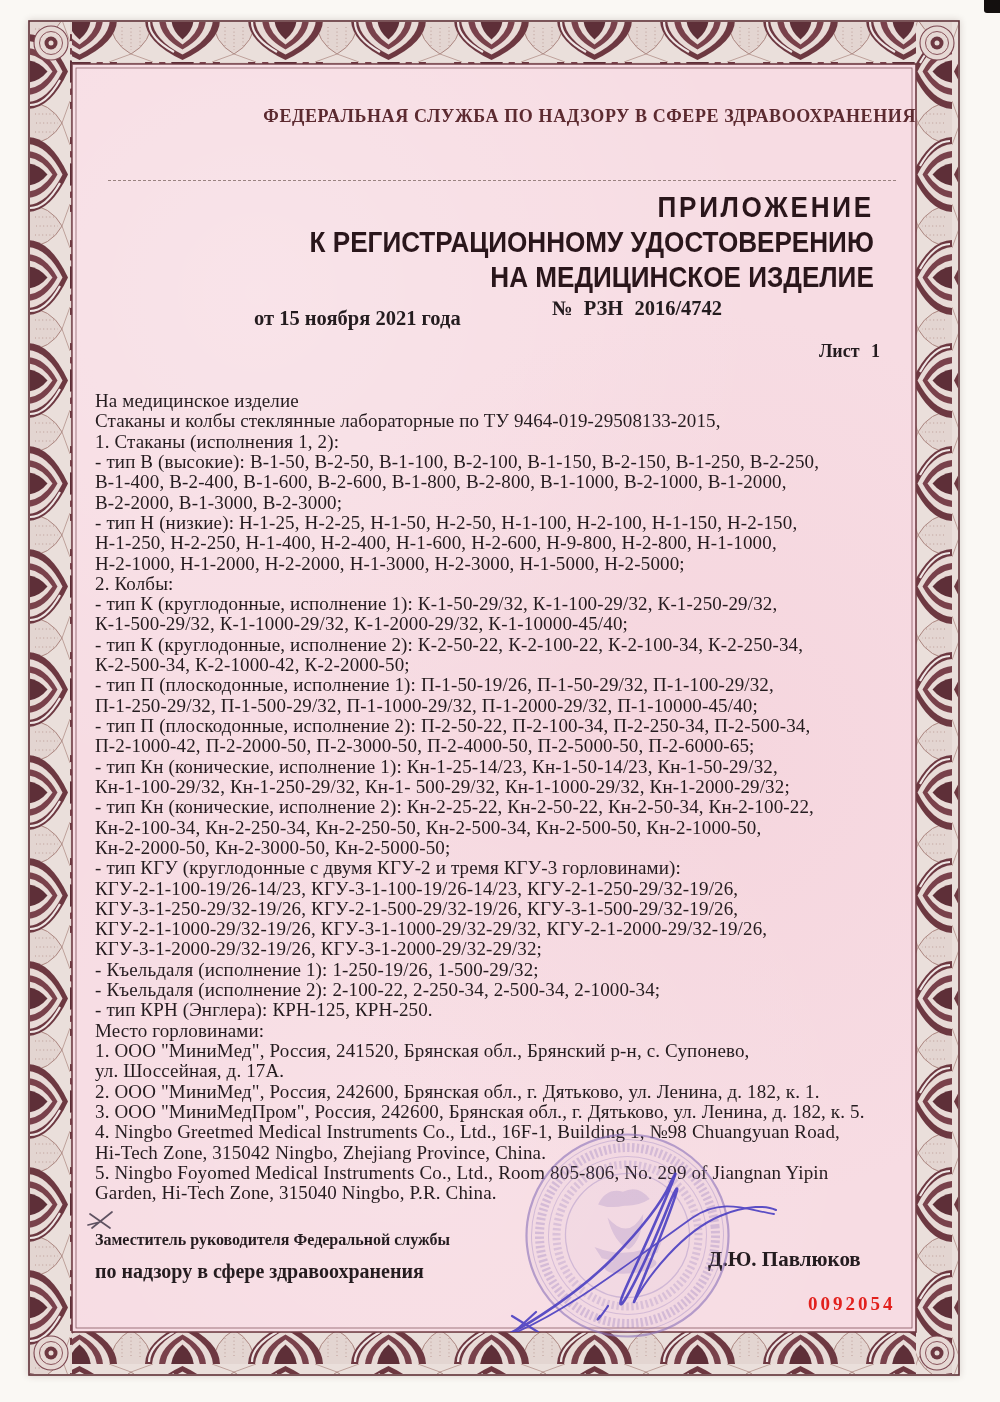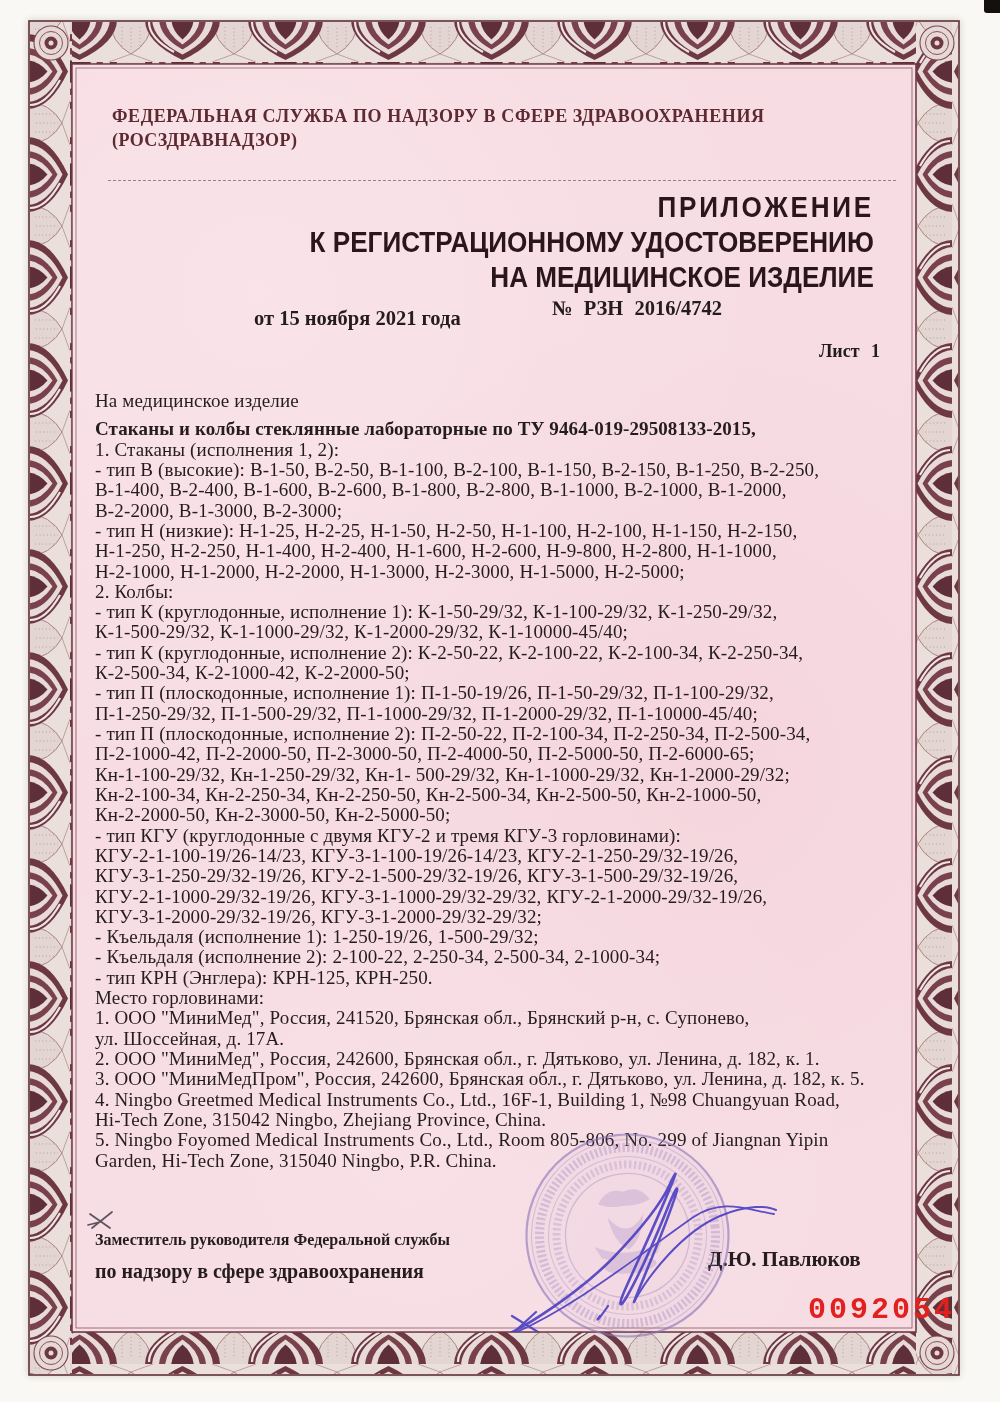--- a/index.html
+++ b/index.html
@@ -20,41 +20,41 @@
   .border-svg{position:absolute;left:0;top:0;}
   .content{
     position:absolute;left:44px;top:44px;width:844px;height:1268px;
     background:
       radial-gradient(circle at 22% 18%, rgba(255,255,255,.22), transparent 42%),
       radial-gradient(circle at 75% 55%, rgba(235,175,190,.14), transparent 48%),
       radial-gradient(circle at 40% 85%, rgba(255,255,255,.12), transparent 40%),
       transparent;
     color:#241c1f;
   }
-  .hdr{position:absolute;left:0;width:100%;text-align:left;
-    font-weight:bold;color:#5c2a30;font-size:18px;letter-spacing:.6px;white-space:nowrap;margin-left:40px;}
+  .hdr{position:absolute;left:0;width:100%;text-align:right;
+    font-weight:bold;color:#5c2a30;font-size:18px;letter-spacing:.6px;white-space:nowrap;}
   .hdr1{top:42px;}
   .hdr2{top:66px;letter-spacing:.4px;}
   .rule{position:absolute;left:36px;top:116px;width:788px;height:0;
     border-top:1.6px dashed #8a7370;opacity:.85;}
   .title{position:absolute;left:0;top:126px;width:100%;text-align:right;
     font-family:"Liberation Sans", sans-serif;font-weight:bold;color:#2a161b;}
   .title div{font-size:29px;line-height:35px;transform:scaleX(.9);transform-origin:50% 50%;white-space:nowrap;}
   .title .t1{letter-spacing:3px;}
   .issue-date{position:absolute;left:182px;top:243px;font-weight:bold;font-size:20.5px;white-space:nowrap;}
   .issue-num{position:absolute;left:480px;top:233px;font-weight:bold;font-size:20.5px;word-spacing:6px;white-space:nowrap;}
   .sheet{position:absolute;right:36px;top:277px;font-weight:bold;font-size:18px;word-spacing:7px;}
   .body{position:absolute;left:23px;top:327px;width:821px;}
   .bl{font-size:19px;line-height:20.32px;letter-spacing:.15px;white-space:nowrap;}
-  .bl.b{font-weight:bold;letter-spacing:.1px;margin-top:8px;}
+  .bl.b{font-weight:normal;letter-spacing:.1px;}
   .sign1{position:absolute;left:23px;top:1167px;font-weight:bold;font-size:16px;white-space:nowrap;}
   .sign2{position:absolute;left:23px;top:1196px;font-weight:bold;font-size:20px;white-space:nowrap;}
   .sign-name{position:absolute;left:636px;top:1183px;font-weight:bold;font-size:21px;white-space:nowrap;}
   .serial{position:absolute;left:736px;top:1229px;
-    font-family:Liberation Mono, monospace;font-weight:bold;font-size:30px;
+    font-family:Liberation Serif, serif;font-weight:bold;font-size:19px;
     letter-spacing:3px;color:#e2201d;}
   .stamp{position:absolute;left:428px;top:1044px;opacity:.62;filter:blur(.4px);}
   .inkwork{position:absolute;left:0;top:0;pointer-events:none;}
 </style>
 </head>
 <body>
 
 <div class="scan-smudge"></div>
 
 <div class="doc">
@@ -109,21 +109,20 @@
     <use xlink:href="#rosette" href="#rosette" transform="translate(909,23)"></use>
     <use xlink:href="#rosette" href="#rosette" transform="translate(23,1333)"></use>
     <use xlink:href="#rosette" href="#rosette" transform="translate(909,1333)"></use>
     <rect x="44" y="44" width="844" height="1268" fill="#f7dce3" stroke="#6e3a42" stroke-width="1.6"></rect>
     <rect x="48" y="48" width="836" height="1260" fill="none" stroke="#82505a" stroke-width=".8"></rect>
   </svg>
 
   <div class="content">
 
     <div class="hdr hdr1">ФЕДЕРАЛЬНАЯ СЛУЖБА ПО НАДЗОРУ В СФЕРЕ ЗДРАВООХРАНЕНИЯ</div>
-    <div class="hdr hdr2">(РОСЗДРАВНАДЗОР)</div>
     <div class="rule"></div>
 
     <div class="title">
       <div class="t1">ПРИЛОЖЕНИЕ</div>
       <div>К РЕГИСТРАЦИОННОМУ УДОСТОВЕРЕНИЮ</div>
       <div>НА МЕДИЦИНСКОЕ ИЗДЕЛИЕ</div>
     </div>
 
     <div class="issue-date">от 15 ноября 2021 года</div>
     <div class="issue-num">№ РЗН 2016/4742</div>
@@ -141,21 +140,23 @@
       <div class="bl">Н-2-1000, Н-1-2000, Н-2-2000, Н-1-3000, Н-2-3000, Н-1-5000, Н-2-5000;</div>
       <div class="bl">2. Колбы:</div>
       <div class="bl">- тип К (круглодонные, исполнение 1): К-1-50-29/32, К-1-100-29/32, К-1-250-29/32,</div>
       <div class="bl">К-1-500-29/32, К-1-1000-29/32, К-1-2000-29/32, К-1-10000-45/40;</div>
       <div class="bl">- тип К (круглодонные, исполнение 2): К-2-50-22, К-2-100-22, К-2-100-34, К-2-250-34,</div>
       <div class="bl">К-2-500-34, К-2-1000-42, К-2-2000-50;</div>
       <div class="bl">- тип П (плоскодонные, исполнение 1): П-1-50-19/26, П-1-50-29/32, П-1-100-29/32,</div>
       <div class="bl">П-1-250-29/32, П-1-500-29/32, П-1-1000-29/32, П-1-2000-29/32, П-1-10000-45/40;</div>
       <div class="bl">- тип П (плоскодонные, исполнение 2): П-2-50-22, П-2-100-34, П-2-250-34, П-2-500-34,</div>
       <div class="bl">П-2-1000-42, П-2-2000-50, П-2-3000-50, П-2-4000-50, П-2-5000-50, П-2-6000-65;</div>
+      <div class="bl">- тип Кн (конические, исполнение 1): Кн-1-25-14/23, Кн-1-50-14/23, Кн-1-50-29/32,</div>
       <div class="bl">Кн-1-100-29/32, Кн-1-250-29/32, Кн-1- 500-29/32, Кн-1-1000-29/32, Кн-1-2000-29/32;</div>
+      <div class="bl">- тип Кн (конические, исполнение 2): Кн-2-25-22, Кн-2-50-22, Кн-2-50-34, Кн-2-100-22,</div>
       <div class="bl">Кн-2-100-34, Кн-2-250-34, Кн-2-250-50, Кн-2-500-34, Кн-2-500-50, Кн-2-1000-50,</div>
       <div class="bl">Кн-2-2000-50, Кн-2-3000-50, Кн-2-5000-50;</div>
       <div class="bl">- тип КГУ (круглодонные с двумя КГУ-2 и тремя КГУ-3 горловинами):</div>
       <div class="bl">КГУ-2-1-100-19/26-14/23, КГУ-3-1-100-19/26-14/23, КГУ-2-1-250-29/32-19/26,</div>
       <div class="bl">КГУ-3-1-250-29/32-19/26, КГУ-2-1-500-29/32-19/26, КГУ-3-1-500-29/32-19/26,</div>
       <div class="bl">КГУ-2-1-1000-29/32-19/26, КГУ-3-1-1000-29/32-29/32, КГУ-2-1-2000-29/32-19/26,</div>
       <div class="bl">КГУ-3-1-2000-29/32-19/26, КГУ-3-1-2000-29/32-29/32;</div>
       <div class="bl">- Къельдаля (исполнение 1): 1-250-19/26, 1-500-29/32;</div>
       <div class="bl">- Къельдаля (исполнение 2): 2-100-22, 2-250-34, 2-500-34, 2-1000-34;</div>
       <div class="bl">- тип КРН (Энглера): КРН-125, КРН-250.</div>

